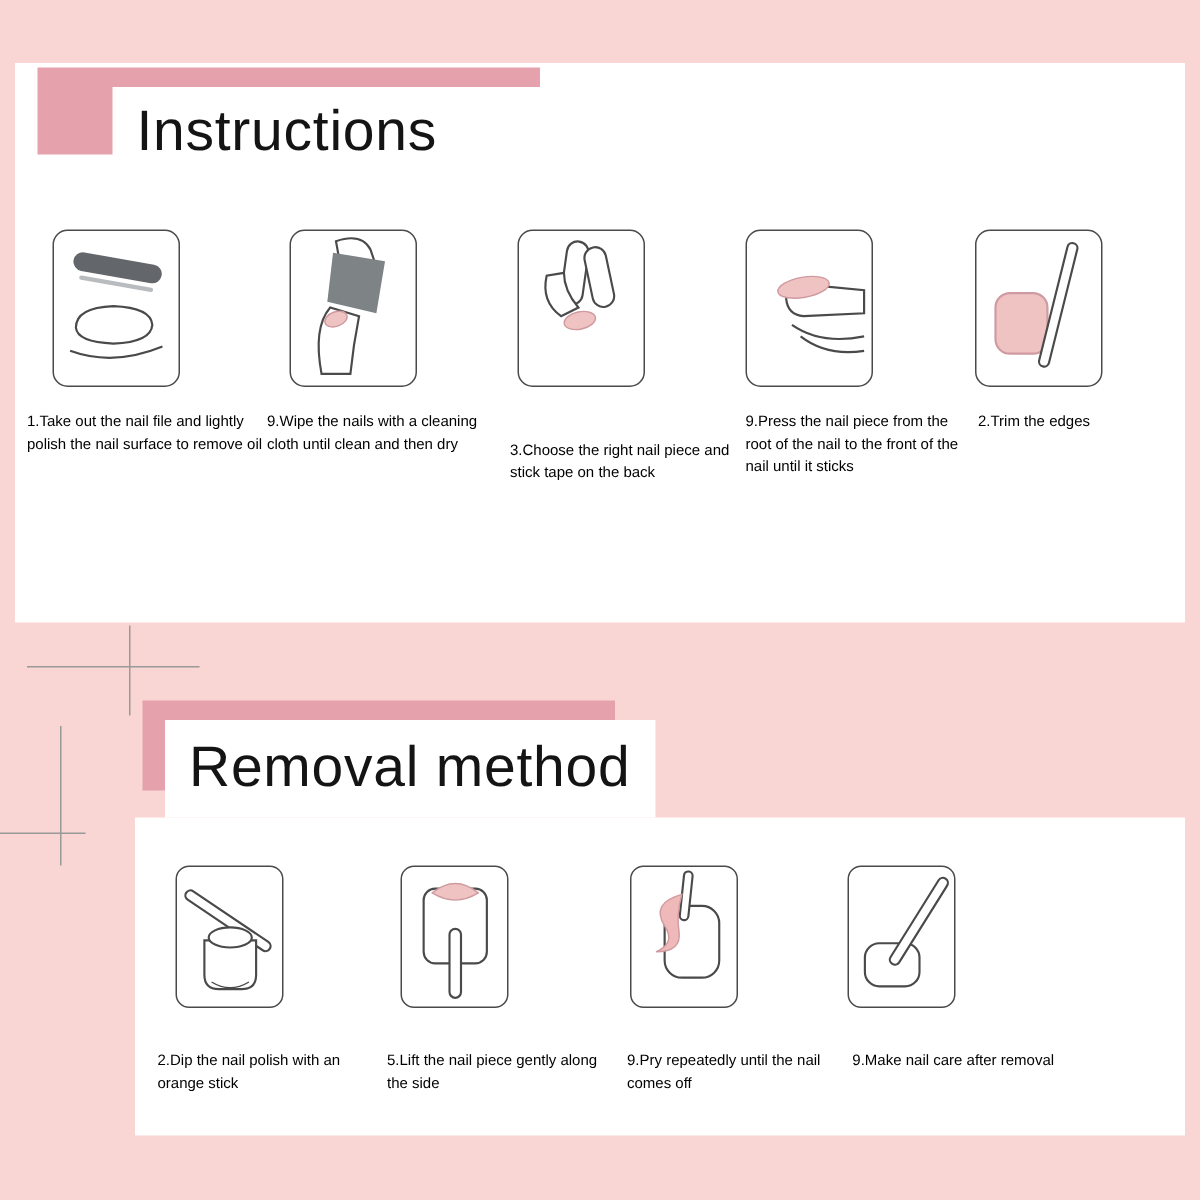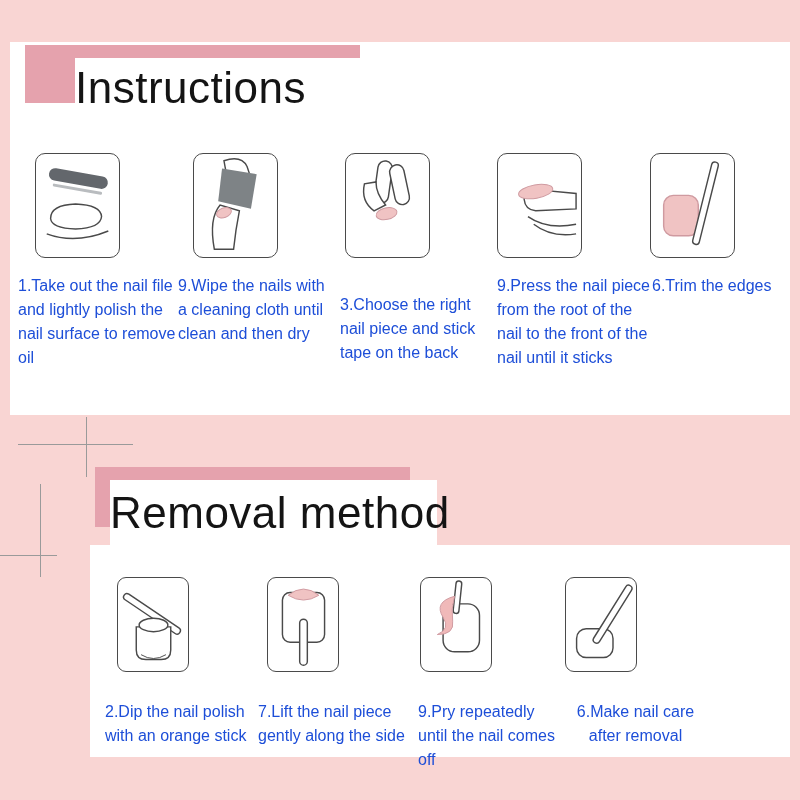--- a/index.html
+++ b/index.html
@@ -13,36 +13,36 @@
   #panel-top{left:10px;top:42px;width:780px;height:373px;}
   #panel-bottom{left:90px;top:545px;width:700px;height:212px;}
 
   .title-band{position:absolute;background:#e5a2ad;}
   #band-top{left:25px;top:45px;width:335px;height:58px;}
   #band-bottom{left:95px;top:467px;width:315px;height:60px;}
 
   .title-box{position:absolute;background:#ffffff;display:flex;align-items:center;}
   #titlebox-top{left:75px;top:58px;width:310px;height:60px;}
   #titlebox-bottom{left:110px;top:480px;width:327px;height:65px;}
-  .title-text{font-size:44px;font-weight:400;letter-spacing:0.5px;padding-left:0;white-space:nowrap;}
+  .title-text{font-size:38px;font-weight:400;letter-spacing:0.5px;padding-left:16px;white-space:nowrap;}
 
   .stepbox{
     position:absolute;width:85px;height:105px;background:#fff;
     border:1.5px solid #4a4a4a;border-radius:10px;box-sizing:border-box;
     display:flex;align-items:center;justify-content:center;
   }
   .stepbox-sm{
     position:absolute;width:72px;height:95px;background:#fff;
     border:1.5px solid #4a4a4a;border-radius:9px;box-sizing:border-box;
     display:flex;align-items:center;justify-content:center;
   }
   .stepbox svg,.stepbox-sm svg{display:block;}
 
   .cap{
-    position:absolute;font-size:16px;line-height:1.5;color:#1d4ed8;
+    position:absolute;font-size:10px;line-height:1.5;color:#000000;
   }
   .mark{position:absolute;background:#9a9a9a;}
 </style>
 </head>
 <body>
 
 <div class="panel" id="panel-top"></div>
 
 <div class="title-band" id="band-top"></div>
 <div class="title-box" id="titlebox-top">
@@ -89,21 +89,21 @@
   <svg width="82" height="101" viewBox="0 0 85 105">
     <rect x="12" y="42" width="36" height="42" rx="10" fill="#f0c3c3" stroke="#cf9aa0" stroke-width="1.5"></rect>
     <rect x="52" y="6" width="7" height="88" rx="3.5" fill="#fff" stroke="#4a4a4a" stroke-width="1.5" transform="rotate(14 55 50)"></rect>
   </svg>
 </div>
 
 <div class="cap" style="left:18px;top:274px;width:158px">1.Take out the nail file and lightly polish the nail surface to remove oil</div>
 <div class="cap" style="left:178px;top:274px;width:152px">9.Wipe the nails with a cleaning cloth until clean and then dry</div>
 <div class="cap" style="left:340px;top:293px;width:152px">3.Choose the right nail piece and stick tape on the back</div>
 <div class="cap" style="left:497px;top:274px;width:155px">9.Press the nail piece from the root of the nail to the front of the nail until it sticks</div>
-<div class="cap" style="left:652px;top:274px;width:130px">6.Trim the edges</div>
+<div class="cap" style="left:652px;top:274px;width:130px">2.Trim the edges</div>
 
 <div class="mark" style="left:18px;top:444px;width:115px;height:1px"></div>
 <div class="mark" style="left:86px;top:417px;width:1px;height:60px"></div>
 <div class="mark" style="left:40px;top:484px;width:1px;height:93px"></div>
 <div class="mark" style="left:0px;top:555px;width:57px;height:1px"></div>
 
 <div class="panel" id="panel-bottom"></div>
 
 <div class="title-band" id="band-bottom"></div>
 <div class="title-box" id="titlebox-bottom">
@@ -133,15 +133,15 @@
   </svg>
 </div>
 <div class="stepbox-sm" style="left:565px;top:577px">
   <svg width="69" height="91" viewBox="0 0 72 95">
     <rect x="10" y="52" width="38" height="30" rx="10" fill="#fff" stroke="#4a4a4a" stroke-width="1.5"></rect>
     <rect x="44" y="2" width="7" height="70" rx="3.5" fill="#fff" stroke="#4a4a4a" stroke-width="1.5" transform="rotate(32 48 37)"></rect>
   </svg>
 </div>
 
 <div class="cap" style="left:105px;top:700px;width:152px">2.Dip the nail polish with an orange stick</div>
-<div class="cap" style="left:258px;top:700px;width:152px">7.Lift the nail piece gently along the side</div>
+<div class="cap" style="left:258px;top:700px;width:152px">5.Lift the nail piece gently along the side</div>
 <div class="cap" style="left:418px;top:700px;width:145px">9.Pry repeatedly until the nail comes off</div>
-<div class="cap" style="left:563px;top:700px;width:145px;text-align:center">6.Make nail care after removal</div>
+<div class="cap" style="left:563px;top:700px;width:145px;text-align:center">9.Make nail care after removal</div>
 
 </body></html>

